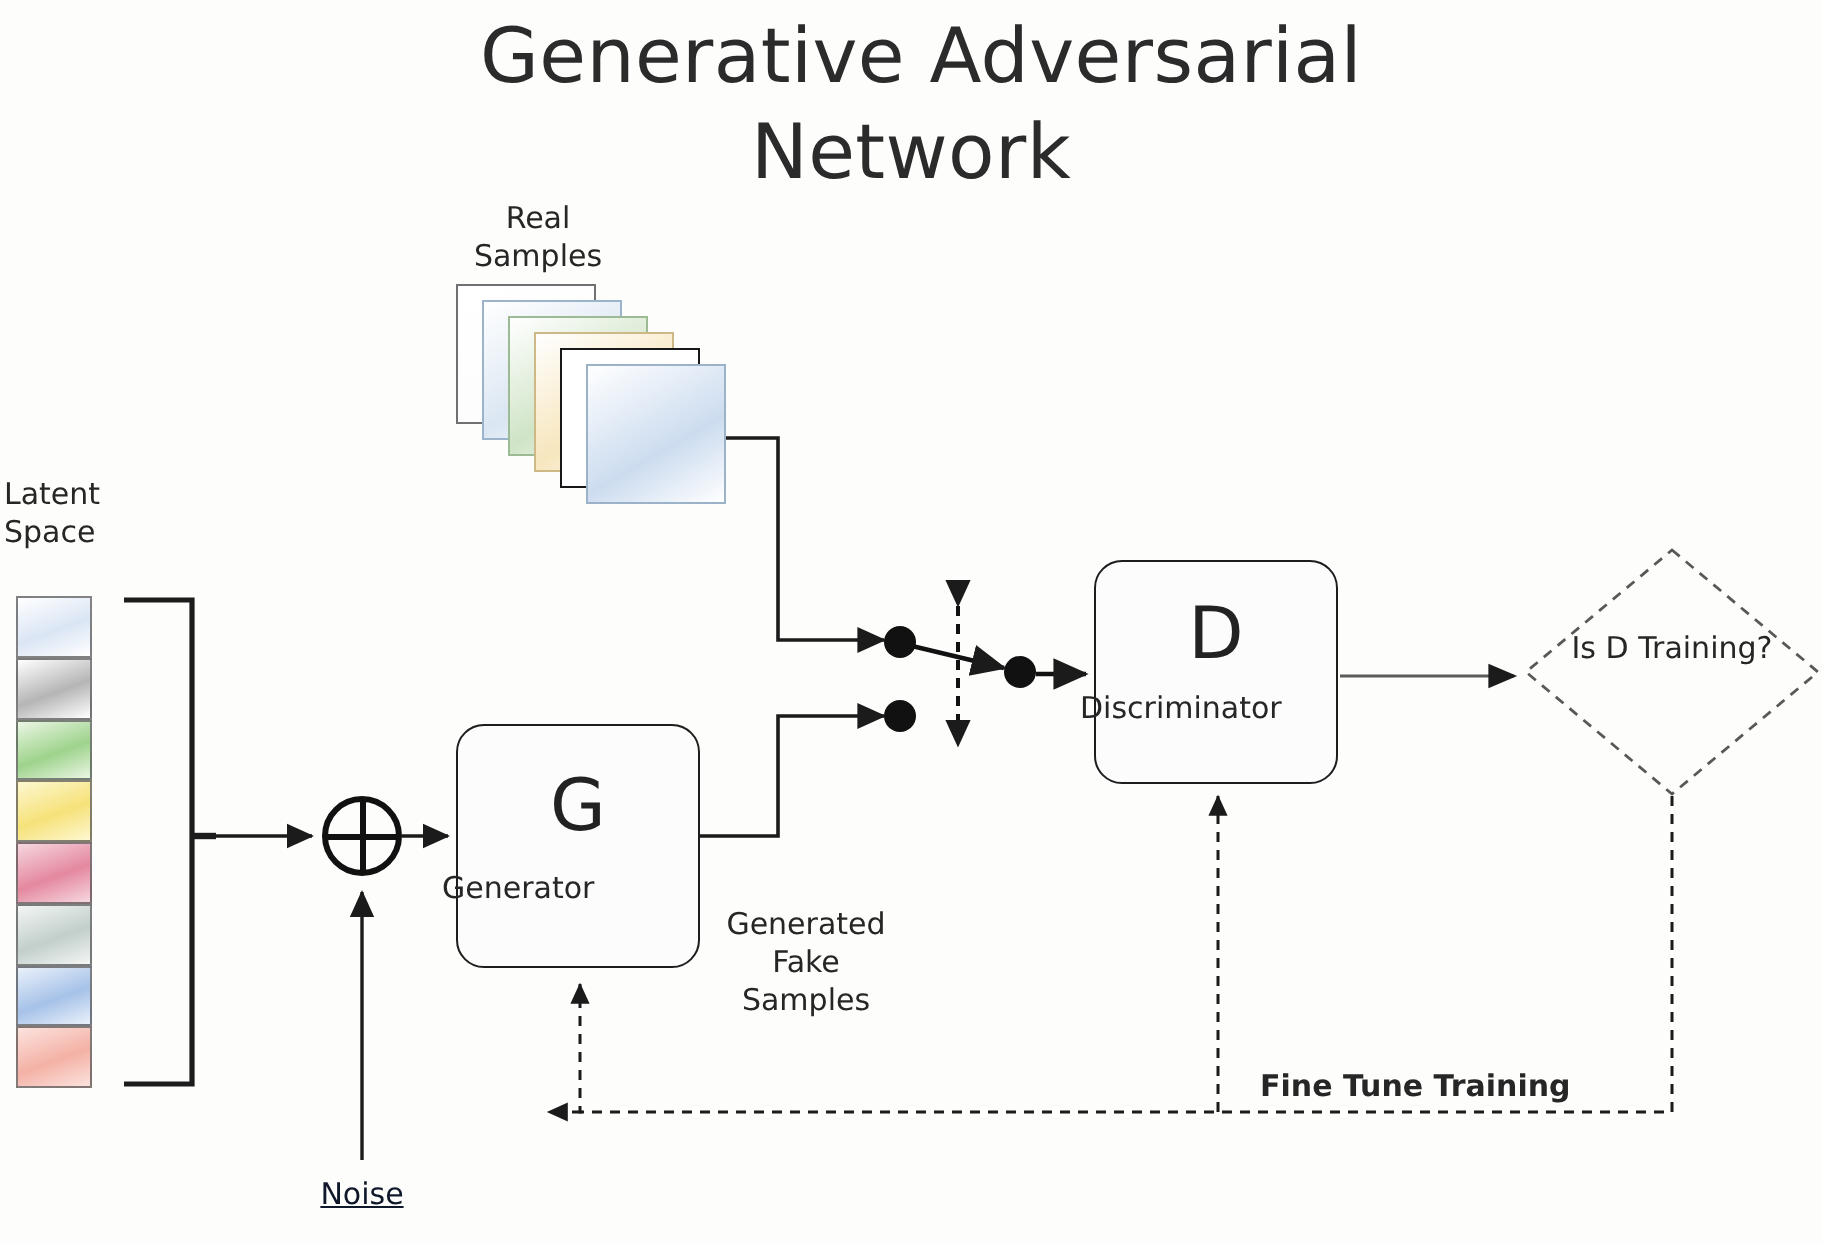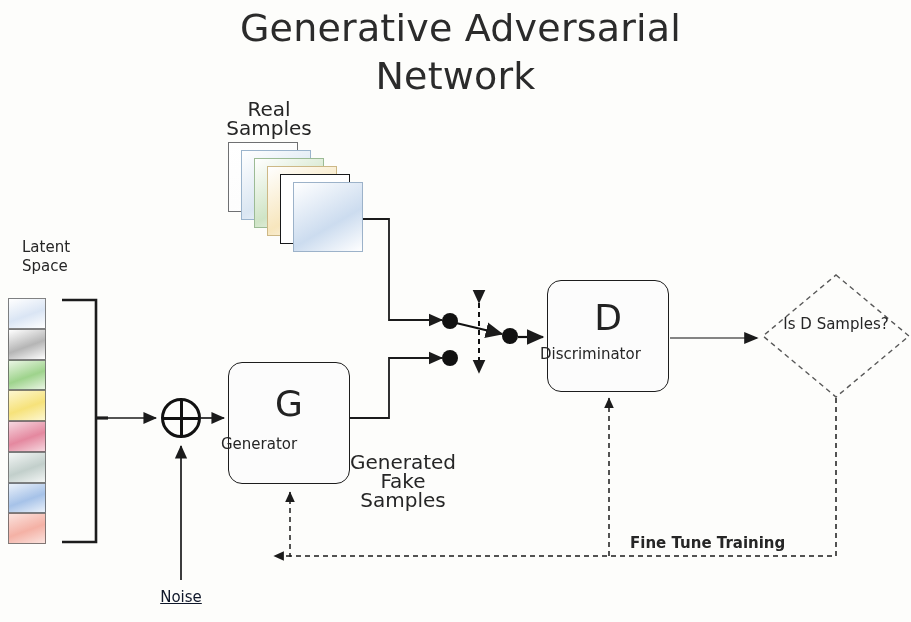--- a/index.html
+++ b/index.html
@@ -23,29 +23,29 @@
     line-height:48px;
     color:#2b2b2b;
     letter-spacing:.2px;
     font-weight:400;
   }
   #title .ln{display:block;text-align:center;}
   #title .ln1{padding-left:10px;}
 
   
   .lbl{
-    font-size:20px;
+    font-size:15px;
     line-height:19px;
     color:#262626;
     text-align:center;
     white-space:pre-line;
   }
 
   
-  #latent-label{left:2px;top:238px;width:86px;text-align:left;font-size:15px;line-height:19px;color:#262626;margin-left:20px;}
+  #latent-label{left:2px;top:238px;width:86px;text-align:left;font-size:15px;line-height:19px;color:#262626;}
   #latent-col{left:8px;top:298px;width:38px;height:246px;}
   .lcell{position:absolute;left:0;width:38px;height:30.75px;box-sizing:border-box;border:1px solid rgba(90,90,90,.75);}
 
   
   #bracket{left:60px;top:296px;width:44px;height:250px;}
 
   
   #plus{
     left:161px;top:398px;width:40px;height:40px;
     border:3px solid #111;border-radius:50%;
@@ -156,21 +156,21 @@
   <div class="abs nodebox" id="disc-box">
     <span class="bigchar" style="top:16px">D</span>
     <span class="subchar" style="top:64px">Discriminator</span>
   </div>
 
   <div class="abs" id="diamond-wrap">
     <svg width="152" height="128" viewBox="0 0 152 128">
       <polygon points="76,3 149,64 76,125 3,64" fill="none" stroke="#585858" stroke-width="1.4" stroke-dasharray="5 4"></polygon>
     </svg>
     <span id="diamond-label">Is D
-Samples?</span>
+Training?</span>
   </div>
 
   <div class="abs" id="ft-label">Fine Tune Training</div>
 
   <svg class="abs" id="wires" width="911" height="622" viewBox="0 0 911 622">
     <defs>
       <marker id="ah" markerWidth="9" markerHeight="9" refX="7.4" refY="4.5" orient="auto" markerUnits="strokeWidth">
         <path d="M0,0.9 L8,4.5 L0,8.1 z" fill="#1b1b1b"></path>
       </marker>
       <marker id="ahd" markerWidth="8" markerHeight="8" refX="6.6" refY="4" orient="auto" markerUnits="strokeWidth">

